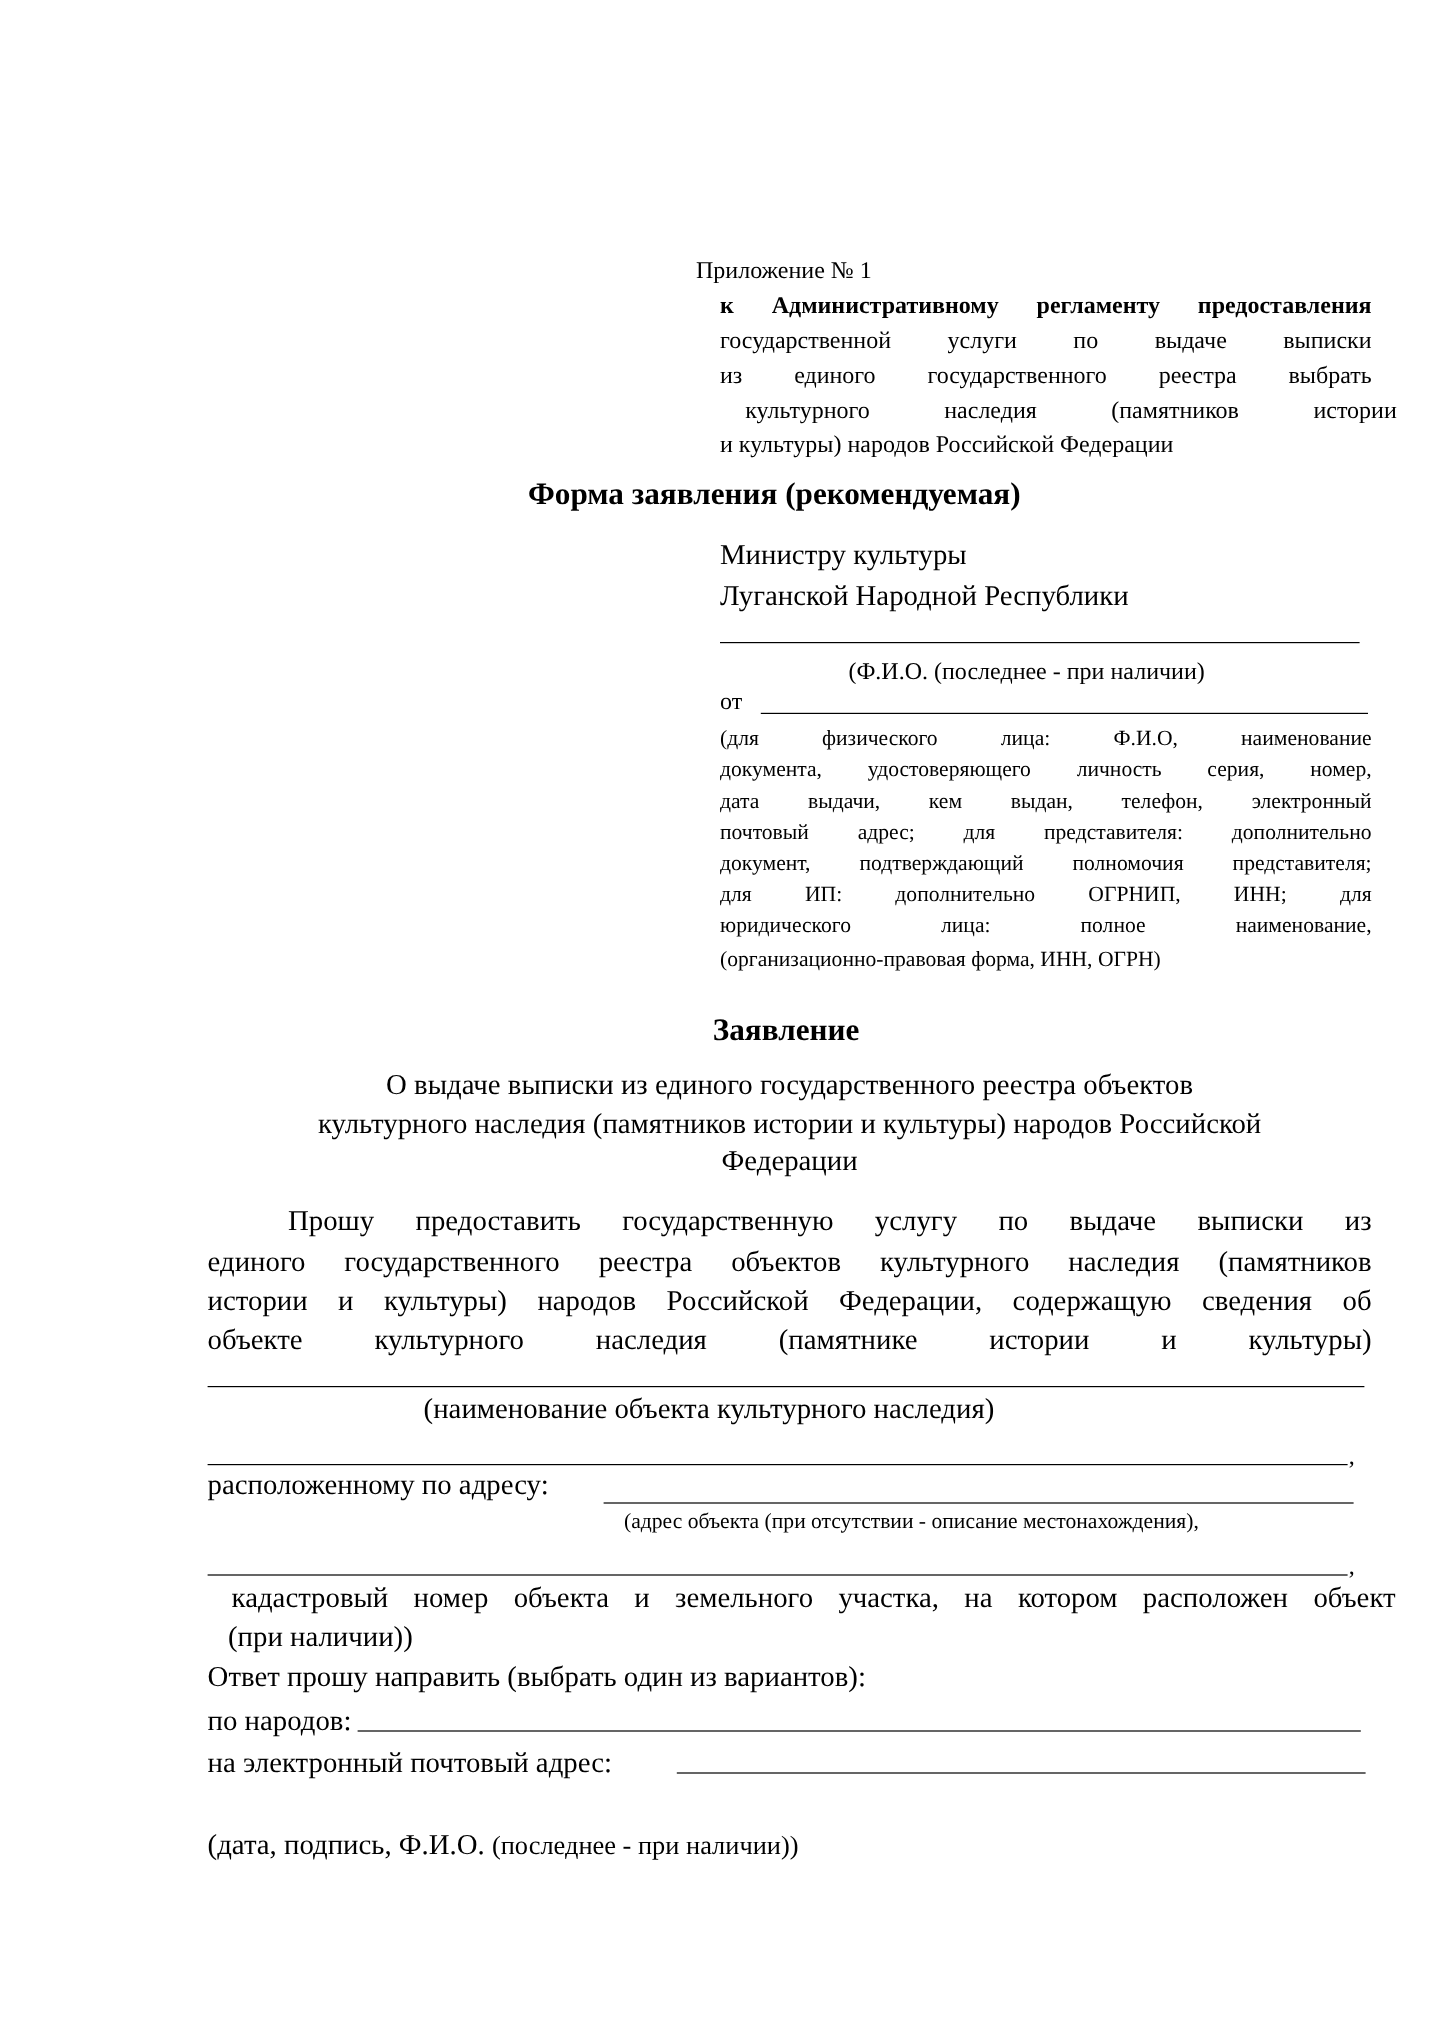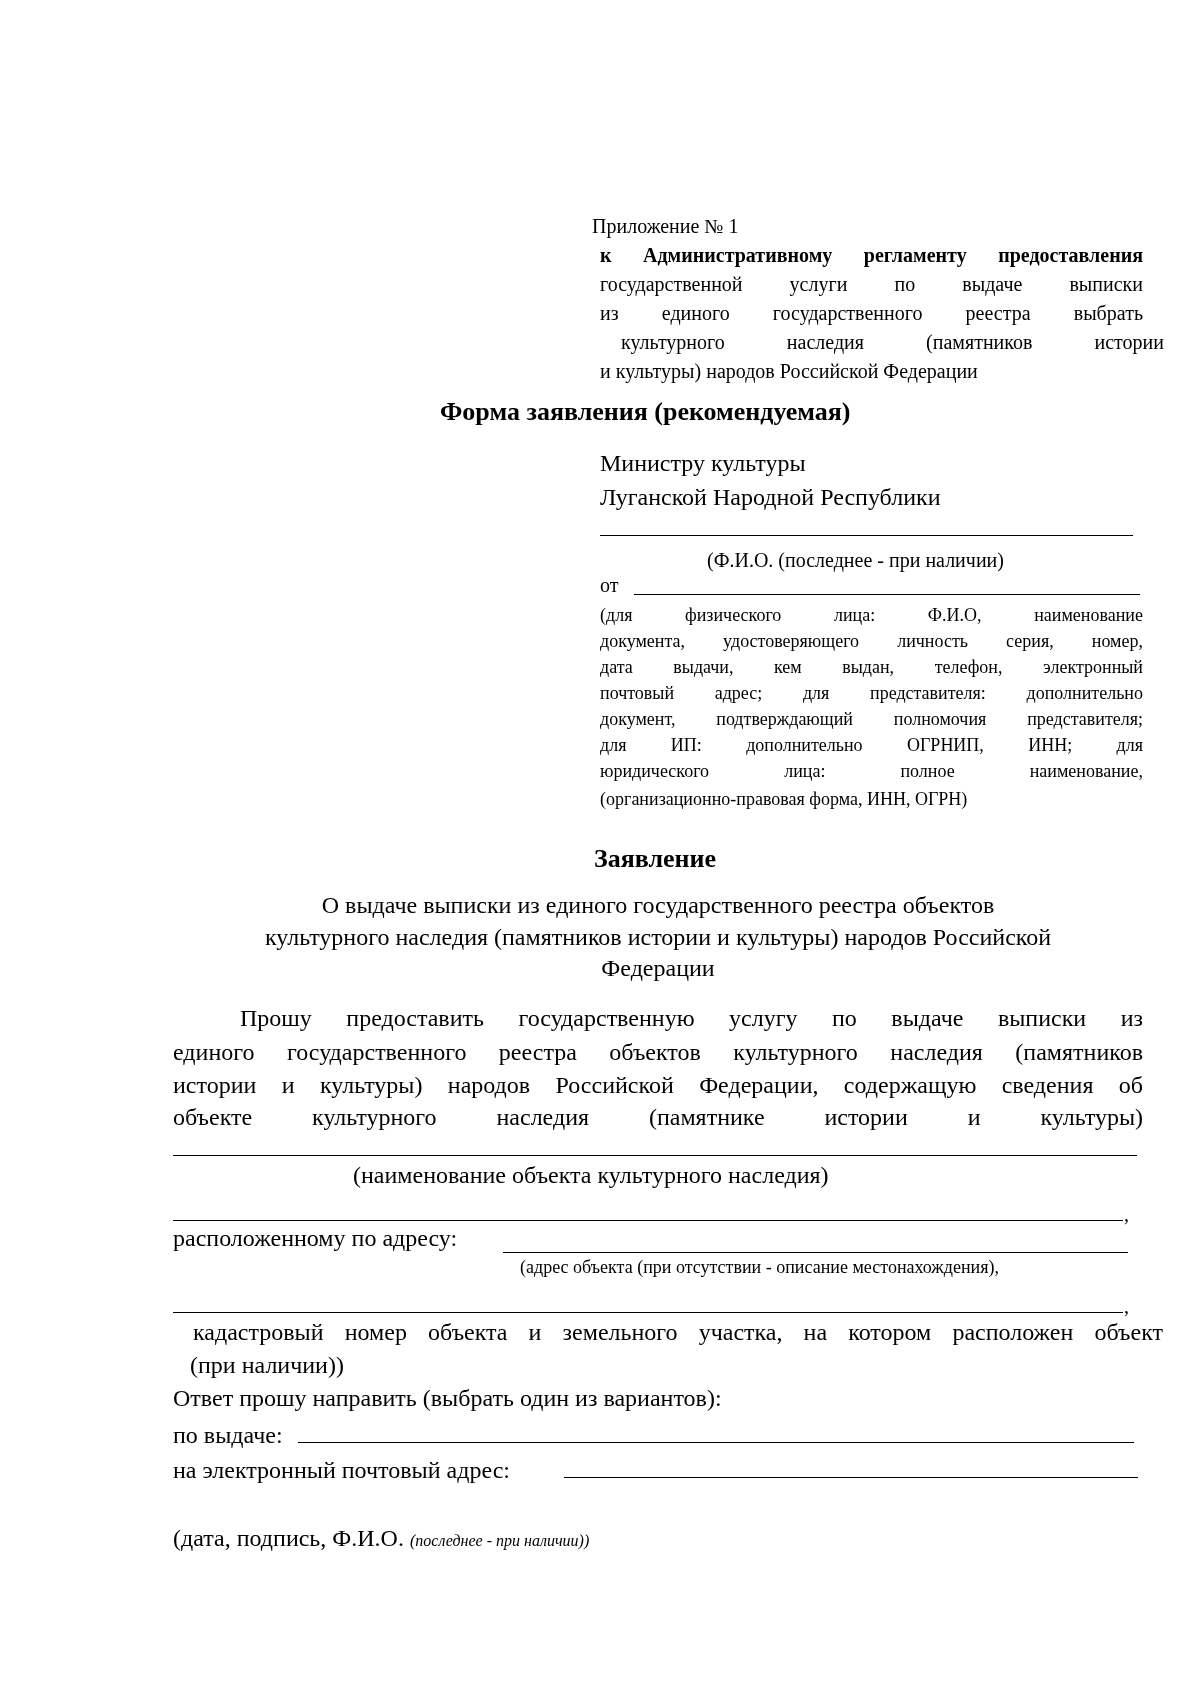--- a/index.html
+++ b/index.html
@@ -6,27 +6,27 @@
   body { width: 1200px; height: 1697px; position: relative; overflow: hidden;
          font-family: "Liberation Serif", "DejaVu Serif", serif; color: #000; }
   .abs { position: absolute; white-space: nowrap; }
   .just { position: absolute; text-align: justify; text-align-last: justify; white-space: normal; }
   .f20 { font-size: 20px; line-height: 29px; }
   .f18 { font-size: 18px; line-height: 26px; }
   .f22 { font-size: 26px; line-height: 30px; }
   .f24 { font-size: 24px; line-height: 32px; }
   .bold { font-weight: bold; }
   .field { position: absolute; height: 0; border-top: 1.5px solid #000; }
-  .small { font-size: 16px; font-style: italic; }
+  .small { font-size: 22px; }
 </style>
 </head>
 <body>
 
 <div>
-  <div class="abs f20" style="left:592px; top:212px;text-align:right;">Приложение № 1</div>
+  <div class="abs f20" style="left:580px; top:212px;text-align:right;">Приложение № 1</div>
   <div class="just f20" style="left:600px; top:241px; width:543px;font-weight:bold;">к Административному регламенту предоставления</div>
   <div class="just f20" style="left:600px; top:270px; width:543px;">государственной услуги по выдаче выписки</div>
   <div class="just f20" style="left:600px; top:299px; width:543px;">из единого государственного реестра выбрать</div>
   <div class="just f20" style="left:600px; top:328px; width:543px;margin-left:21px;">культурного наследия (памятников истории</div>
   <div class="abs f20" style="left:600px; top:357px;">и культуры) народов Российской Федерации</div>
 </div>
 
 <div class="abs f22 bold" style="left:440px; top:397px;">Форма заявления (рекомендуемая)</div>
 
 <div>
@@ -72,18 +72,18 @@
 <div class="abs f24" style="left:173px; top:1222px;">расположенному по адресу:</div>
 <div class="field" style="left:503px; top:1252px; width:625px;"></div>
 <div class="abs f18" style="left:520px; top:1254px;">(адрес объекта (при отсутствии - описание местонахождения),</div>
 <div class="field" style="left:173px; top:1312px; width:950px;"></div>
 <div class="abs f20" style="left:1124px; top:1292px;">,</div>
 
 <div class="just f24" style="left:173px; top:1316px; width:970px;margin-left:20px;">кадастровый номер объекта и земельного участка, на котором расположен объект</div>
 <div class="abs f24" style="left:190px; top:1349px;">(при наличии))</div>
 
 <div class="abs f24" style="left:173px; top:1382px;">Ответ прошу направить (выбрать один из вариантов):</div>
-<div class="abs f24" style="left:173px; top:1419px;">по выдаче:</div>
+<div class="abs f24" style="left:173px; top:1419px;">по народов:</div>
 <div class="field" style="left:298px; top:1442px; width:836px;"></div>
 <div class="abs f24" style="left:173px; top:1454px;">на электронный почтовый адрес:</div>
 <div class="field" style="left:564px; top:1477px; width:574px;"></div>
 
 <div class="abs f24" style="left:173px; top:1522px;"><span>(дата, подпись, Ф.И.О.</span> <span class="small">(последнее - при наличии))</span></div>
 
 </body></html>

